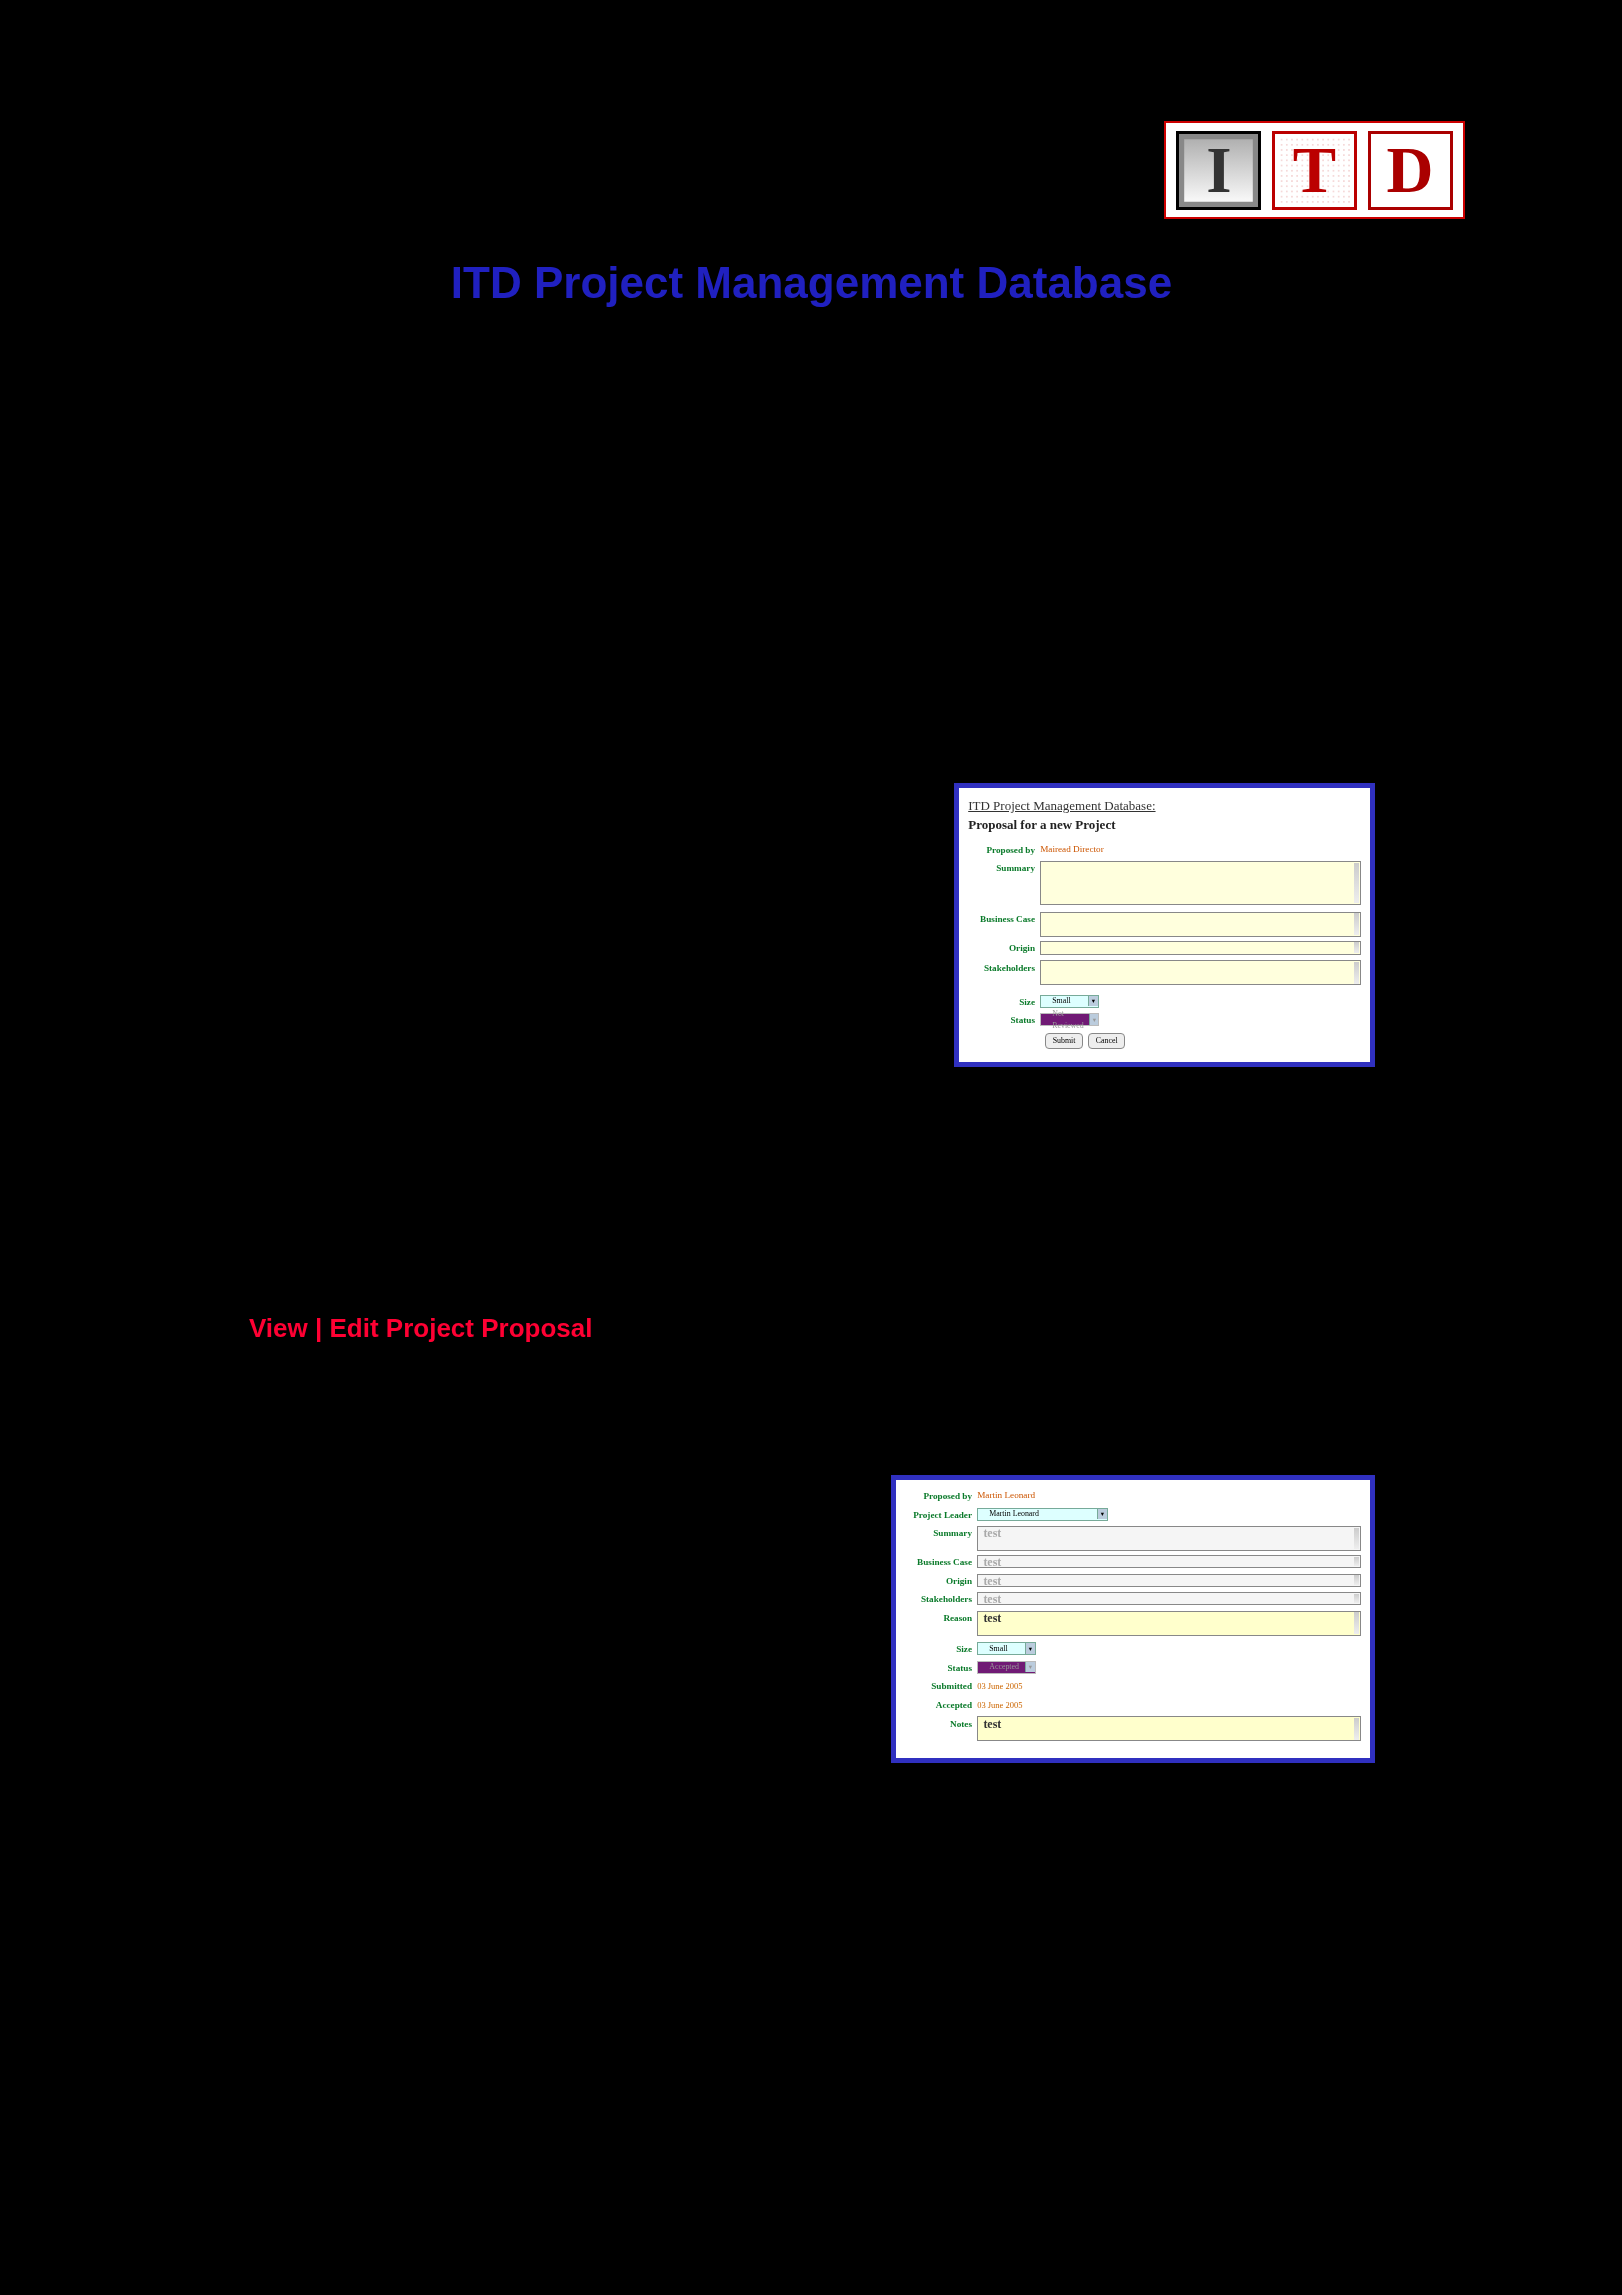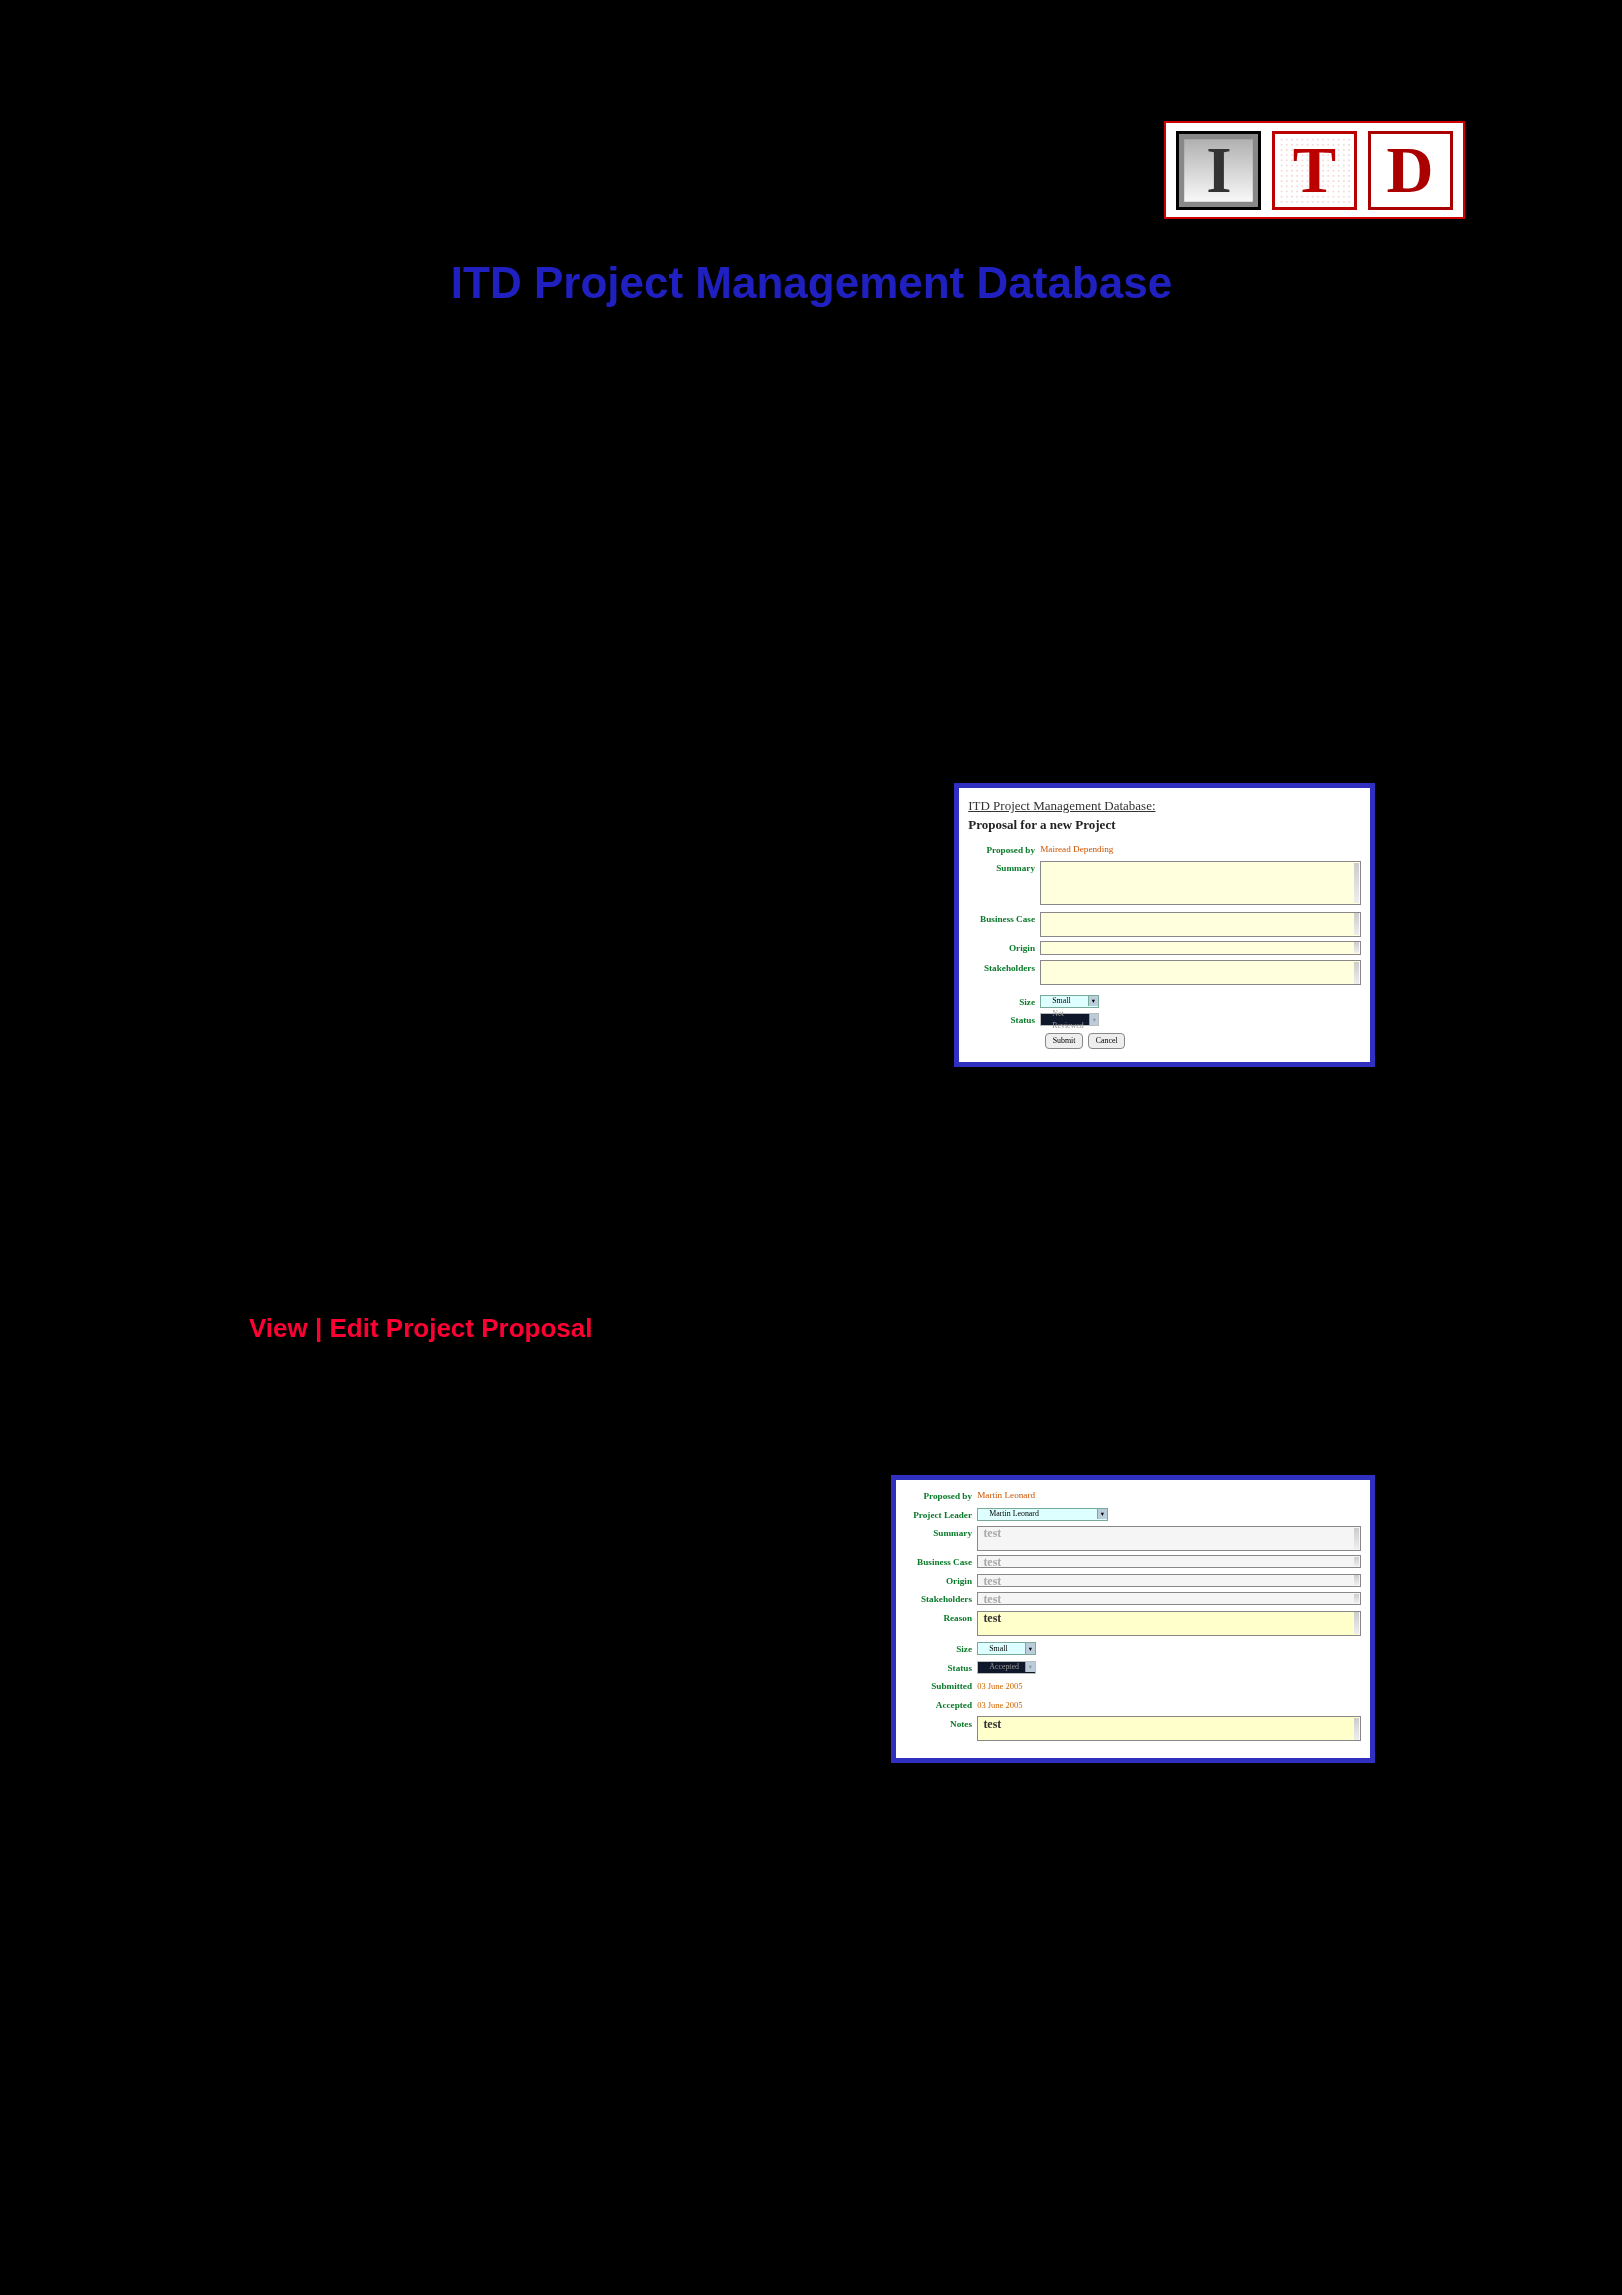--- a/index.html
+++ b/index.html
@@ -98,21 +98,21 @@
   .form-textarea::after, .grey-locked::after {
     content: "";
     position: absolute;
     right: 0; top: 0; bottom: 0; width: 6.5px;
   }
   .form-select {
     border: 0.7px solid #7a9; background:#dff; height:13px; width:59px;
     font-size: 7.9px; padding-left:11px; display:flex; align-items:center; justify-content:space-between;
   }
   .form-select .chev { width:10.5px; height:10.5px; background:#bcd; border-left:0.7px solid #7a9; display:flex; align-items:center; justify-content:center; font-size:6.5px;}
-  .form-select.dis { background:#0f172a; border-color:#bbb; color:#999;}
+  .form-select.dis { background:#701a75; border-color:#bbb; color:#999;}
   .btn { border:0.7px solid #888; background:#eee; font-size:7.9px; padding:1.3px 6.5px; border-radius:4px;}
   .btn-row { padding-left:77px; display:flex; gap:5.2px; margin-top:5.2px;}
   .screenshot2 .form-row .form-textarea,
   .screenshot2 .form-row .grey-locked { font-size:7.9px; color:#888; padding-left:2.6px; line-height:11.8px; }
   .screenshot2 .ta-short { height: 13px; }
   .screenshot2 .form-textarea.yellowish { background:#ffffcc;}
   .date-text { color:#cc6600; font-size:8.5px; padding-top:1.3px;}
   .ss1 { width: 421px; }
   .ss2 { width: 484px; }
   .fill-text .val { color:#aaa; font-size:12px; padding:1.3px 2.6px;font-weight:bold;}
@@ -138,21 +138,21 @@
 
 
   <div class="block">
     <div class="float-img ss1">
       <div class="screenshot">
         <div class="ss-title-link">ITD Project Management Database:</div>
         <div class="ss-title-bold">Proposal for a new Project</div>
 
         <div class="form-row">
           <div class="form-label">Proposed by</div>
-          <div class="form-val-text">Mairead Depending</div>
+          <div class="form-val-text">Mairead Director</div>
         </div>
         <div class="form-row">
           <div class="form-label">Summary</div>
           <div class="form-textarea ta-tall">
               <div class="scrollhint"></div>
             </div>
         </div>
         <div class="form-row" style="margin-top:6.5px;">
           <div class="form-label">Business Case</div>
           <div class="form-textarea ta-med">

